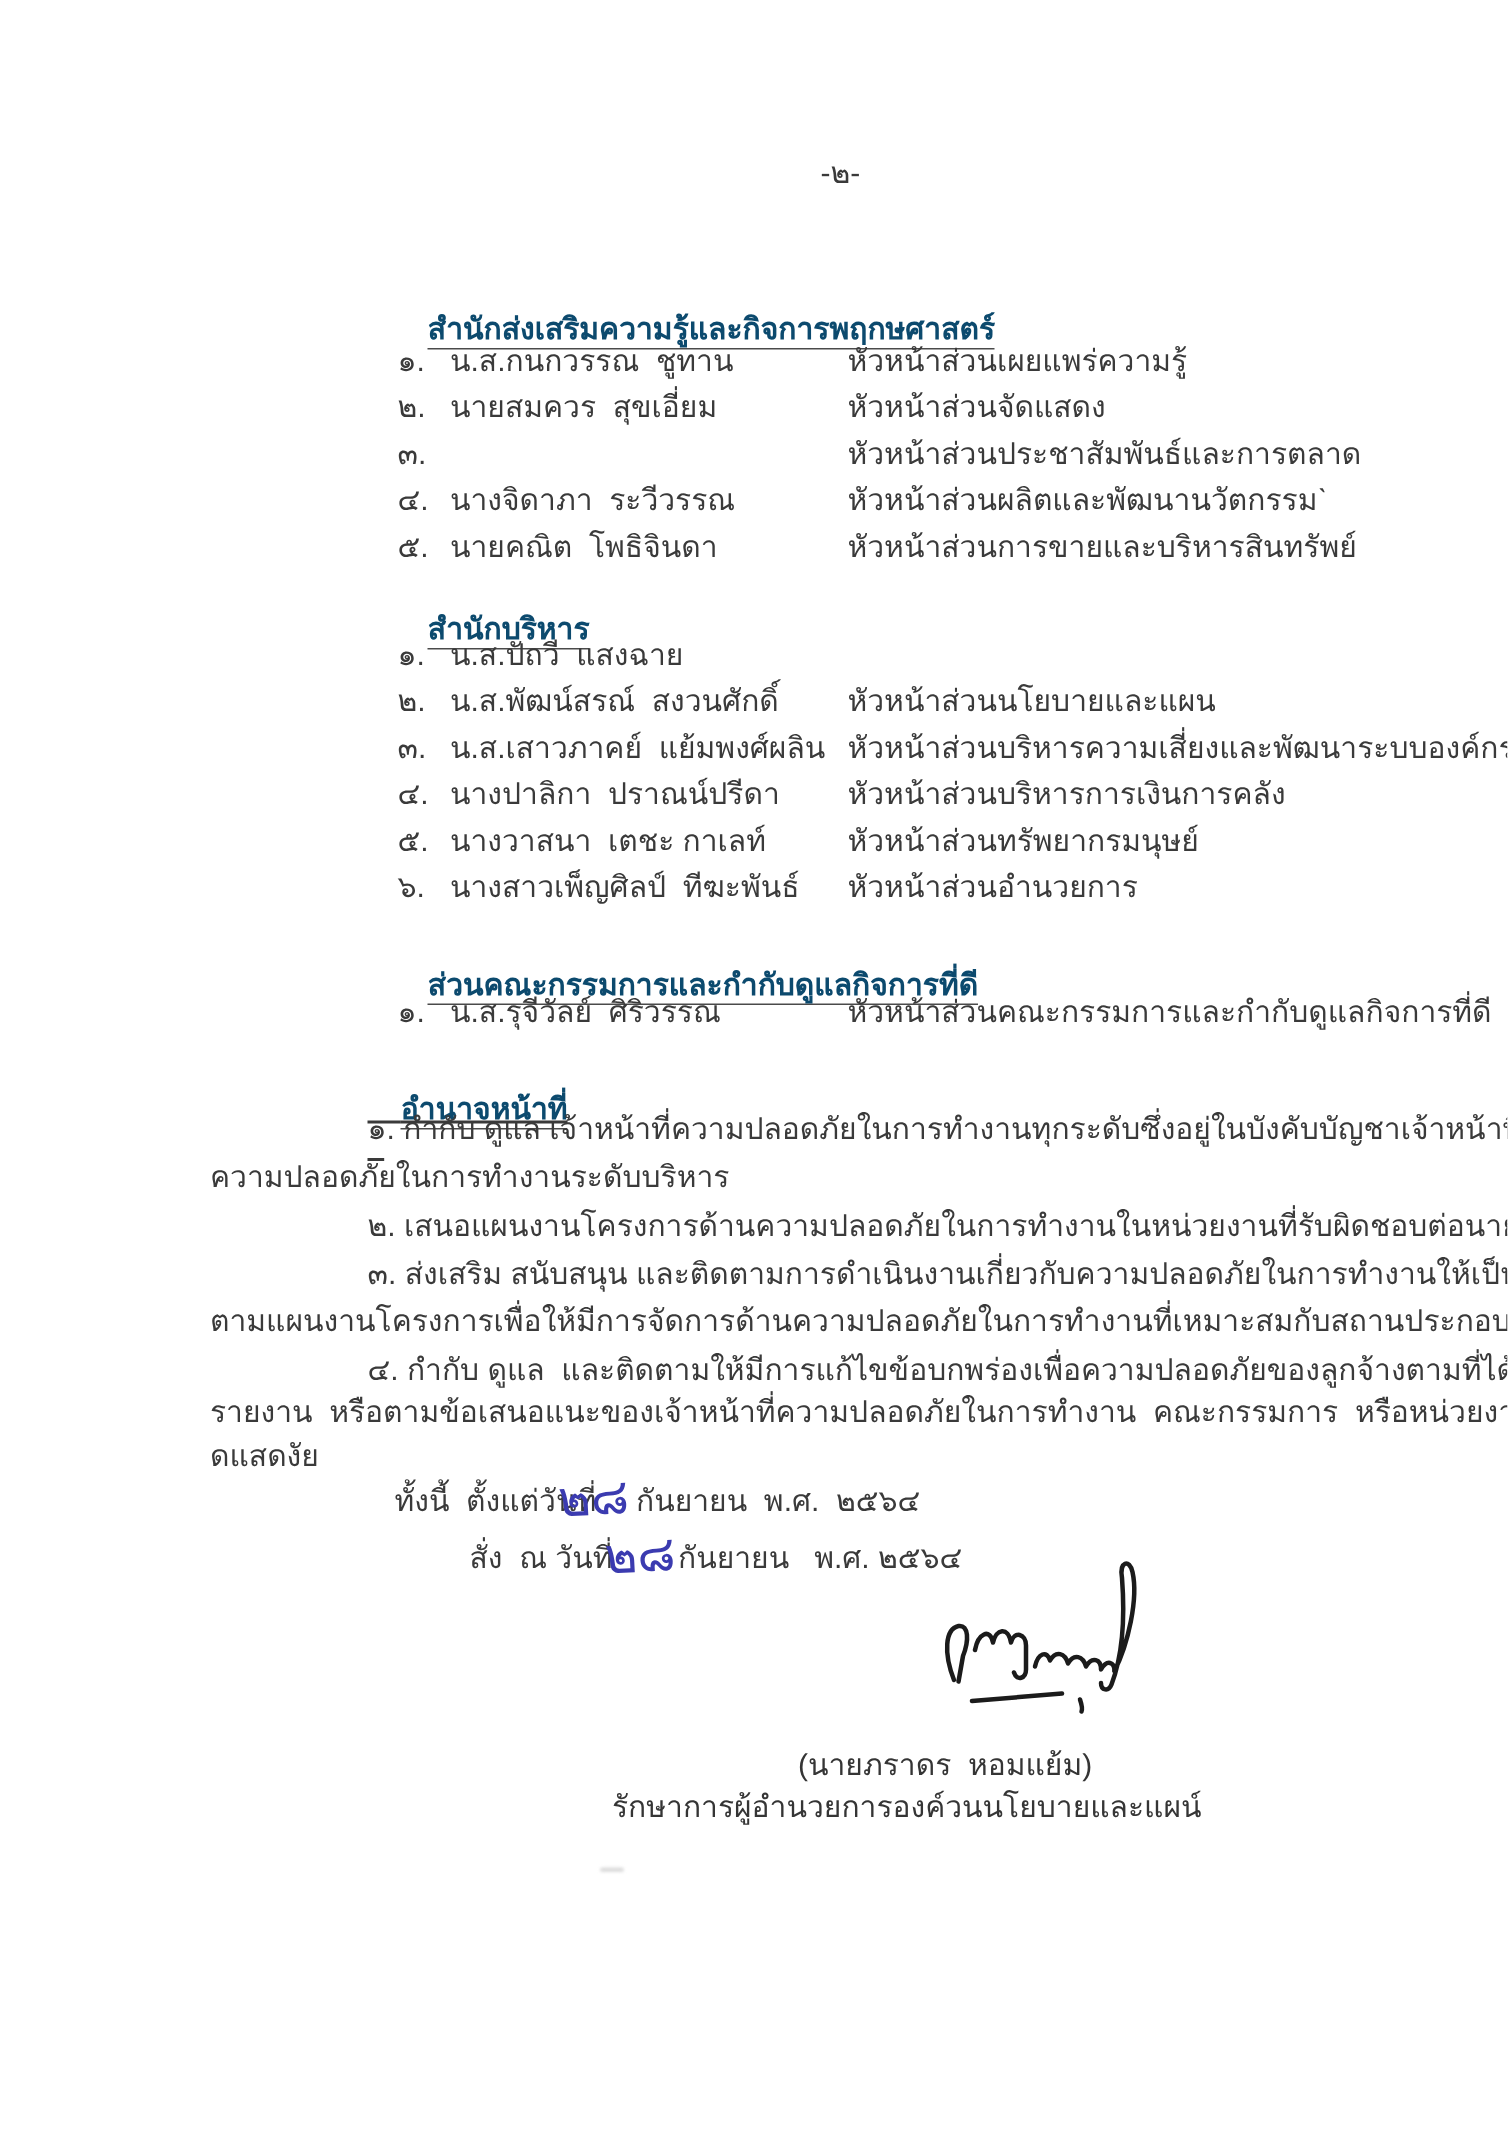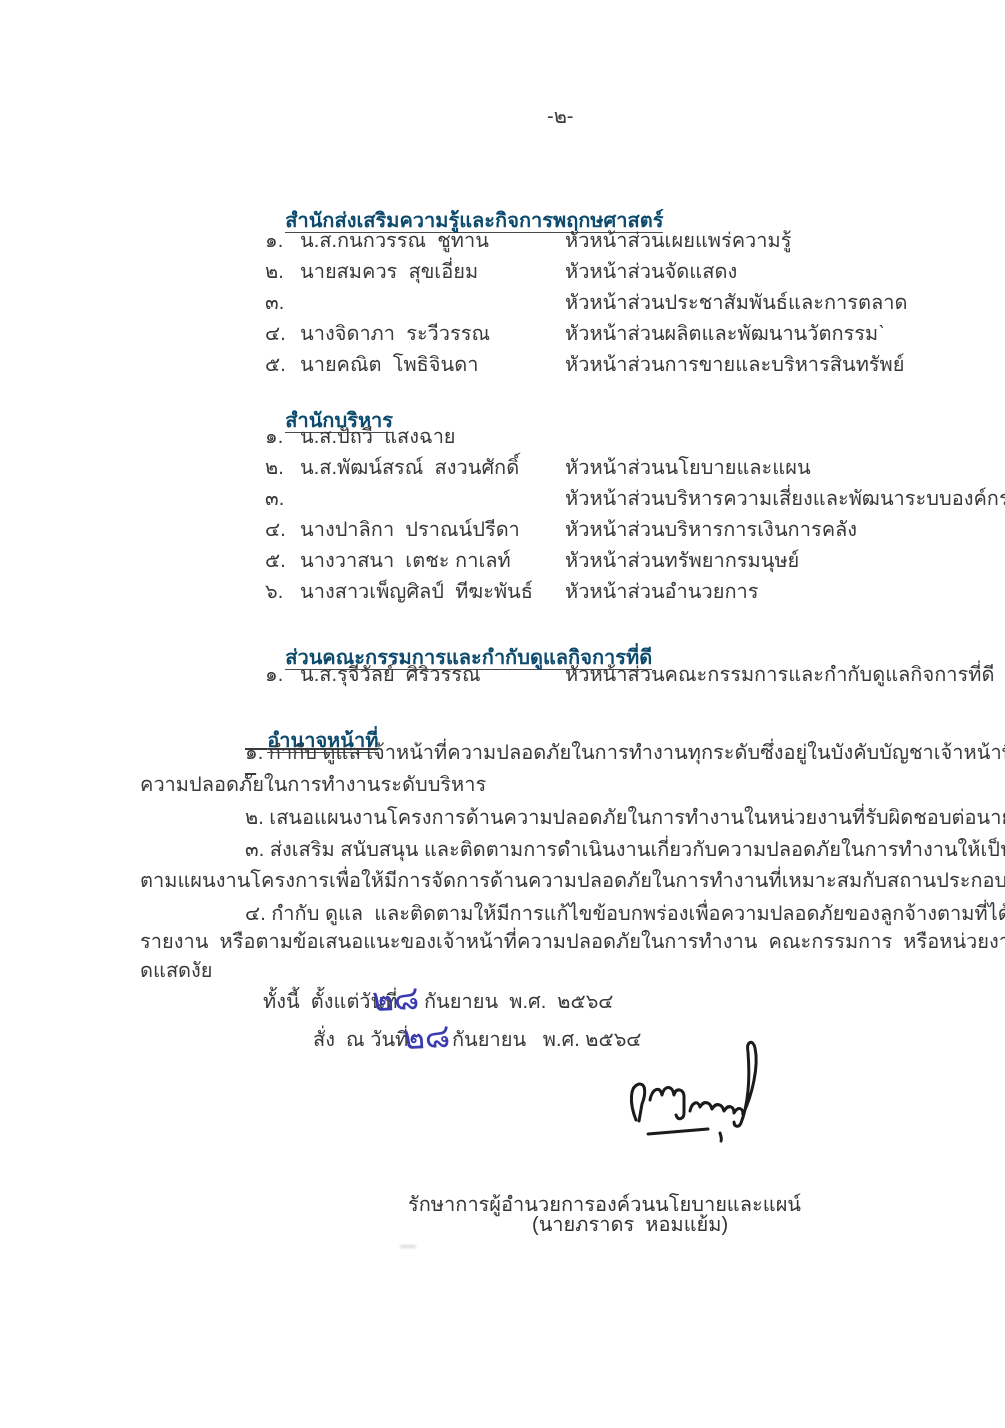--- a/index.html
+++ b/index.html
@@ -91,20 +91,21 @@
     <span class="col-no">๑.</span>
     <span class="col-name">น.ส.ปัถวี  แสงฉาย</span>
   </div>
   <div class="row" style="left:265px; top:451px;">
     <span class="col-no">๒.</span>
     <span class="col-name">น.ส.พัฒน์สรณ์  สงวนศักดิ์</span>
     <span class="col-pos">หัวหน้าส่วนนโยบายและแผน</span>
   </div>
   <div class="row" style="left:265px; top:482px;">
     <span class="col-no">๓.</span>
+    <span class="col-name">น.ส.เสาวภาคย์  แย้มพงศ์ผลิน</span>
     <span class="col-pos">หัวหน้าส่วนบริหารความเสี่ยงและพัฒนาระบบองค์กร</span>
   </div>
   <div class="row" style="left:265px; top:513px;">
     <span class="col-no">๔.</span>
     <span class="col-name">นางปาลิกา  ปราณน์ปรีดา</span>
     <span class="col-pos">หัวหน้าส่วนบริหารการเงินการคลัง</span>
   </div>
   <div class="row" style="left:265px; top:544px;">
     <span class="col-no">๕.</span>
     <span class="col-name">นางวาสนา  เตชะ กาเลท์</span>
@@ -151,18 +152,18 @@
     <g fill="none" stroke="#1b1b1b" stroke-width="3" stroke-linecap="round" stroke-linejoin="round">
       <path d="M16,84 C9,66 10,50 19,48 C26,47 26,58 22,68 L19,85"></path>
       <path d="M30,64 C32,53 40,49 42,59 C44,50 52,48 54,59 C56,51 64,53 64,61 L64,77 C64,83 58,85 56,79"></path>
       <path d="M70,75 C72,66 78,64 80,71 C84,64 90,66 92,73 C96,66 102,68 104,75 C108,68 114,70 114,77 C118,70 123,72 123,78"></path>
       <path d="M123,78 C132,60 139,30 135,12 C133,3 126,5 128,16 C130,42 129,66 121,87 C119,92 114,91 114,86"></path>
       <path d="M28,98 L88,93"></path>
       <path d="M100,97 C101,100 102,103 101,105"></path>
     </g>
   </svg>
 
-  <div class="sig-caption" style="left:532px; top:1208px;">(นายภราดร  หอมแย้ม)</div>
+  <div class="sig-caption" style="left:532px; top:1160px;">(นายภราดร  หอมแย้ม)</div>
   <div class="sig-caption" style="left:408px; top:1188px;">รักษาการผู้อำนวยการองค์วนนโยบายและแผน์</div>
 
   <div class="smudge" style="left:400px; top:1245px;"></div>
 
 </div>
 
 </body></html>

